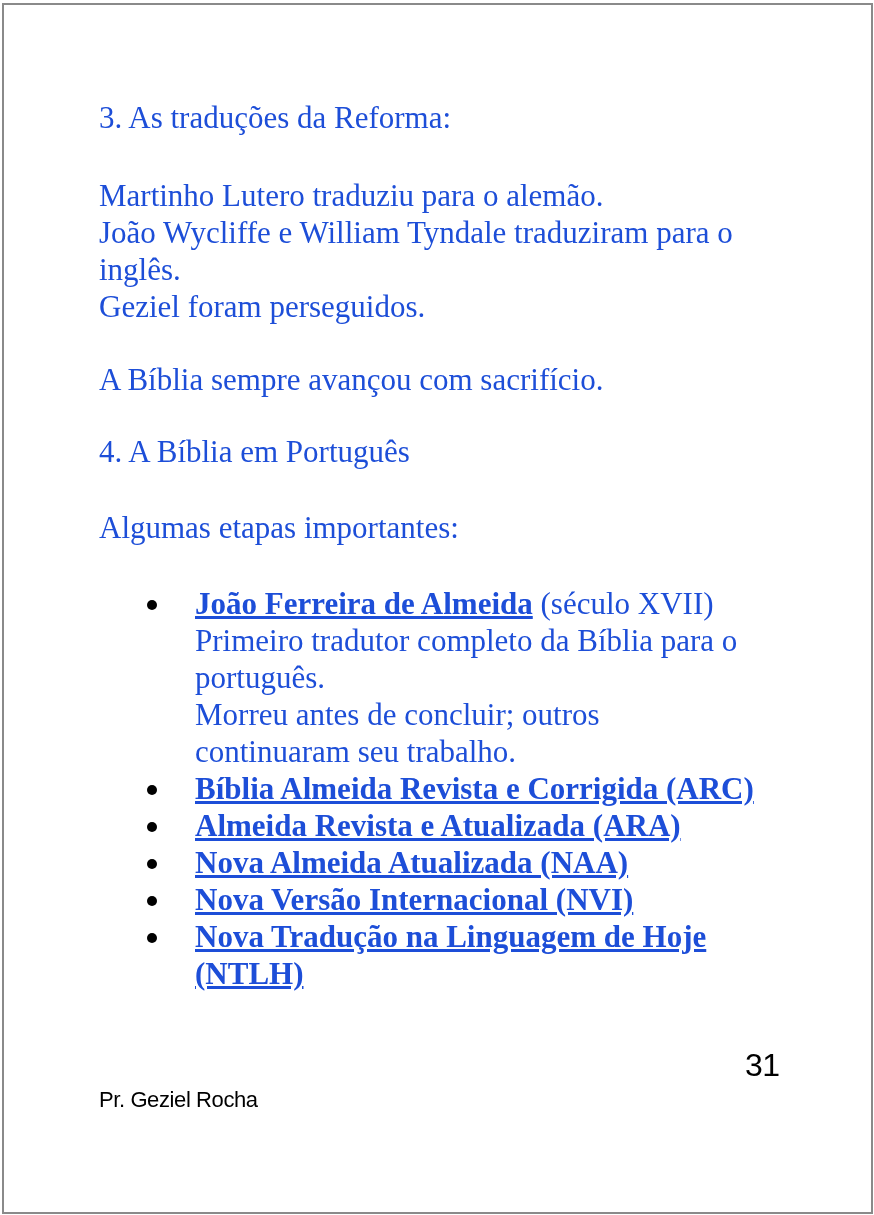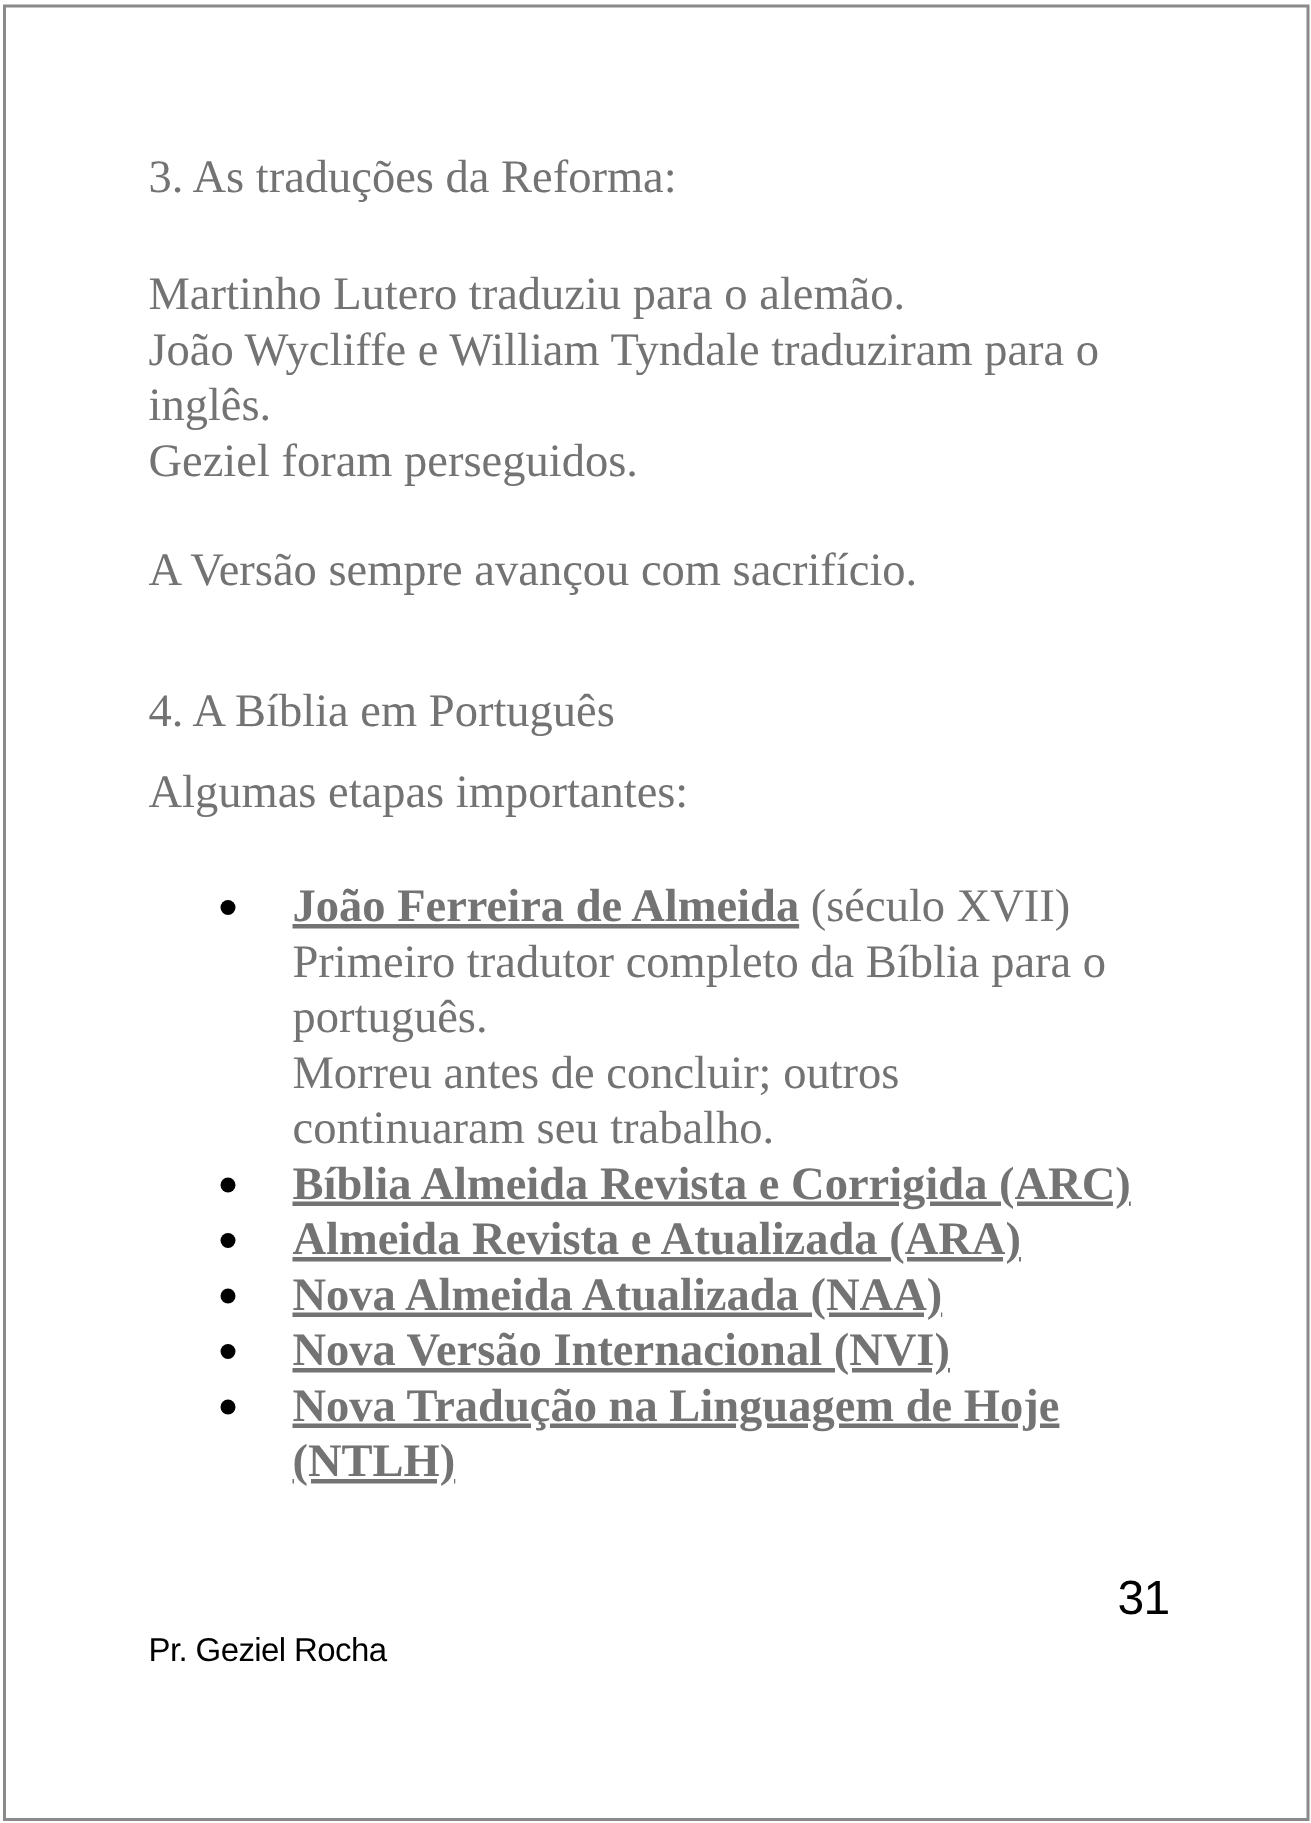--- a/index.html
+++ b/index.html
@@ -2,21 +2,21 @@
 <html><head>
 <meta charset="utf-8">
 <style>
   html, body { margin: 0; padding: 0; background: #ffffff; }
   body { width: 874px; height: 1215px; position: relative; overflow: hidden; }
   .page {
     position: absolute; left: 2px; top: 3px; width: 867px; height: 1207px;
     border: 2px solid #8a8a8a; border-top-width: 2px; background: #ffffff;
     box-sizing: content-box;
   }
-  .serif { font-family: "Liberation Serif", "DejaVu Serif", serif; font-size: 31px; line-height: 37px; color: #737373; }
+  .serif { font-family: "Liberation Serif", "DejaVu Serif", serif; font-size: 31px; line-height: 37px; color: #1d4ed8; }
   .block { position: absolute; left: 99px; margin: 0; white-space: nowrap; }
   .line { display: block; height: 37px; }
   ul.list { position: absolute; left: 99px; top: 585px; margin: 0; padding: 0; list-style: none; width: 680px; }
   ul.list li { position: relative; padding-left: 96px; }
   ul.list li .bullet {
     position: absolute; left: 48px; top: 15px; width: 10px; height: 10px; border-radius: 50%; background: #000;
   }
   .b { font-weight: bold; text-decoration: underline; }
   .sans { font-family: "Liberation Sans", "DejaVu Sans", sans-serif; color: #000; }
   .page-number { position: absolute; left: 745px; top: 1050px; font-size: 32px; line-height: 30px; letter-spacing: -0.5px; }
@@ -29,23 +29,23 @@
 
 <h2 class="block serif" style="top:99px;font-weight:normal;font-size:31px;">3. As traduções da Reforma:</h2>
 
 <div class="block serif" style="top:177px;">
   <span class="line">Martinho Lutero traduziu para o alemão.</span>
   <span class="line">João Wycliffe e William Tyndale traduziram para o</span>
   <span class="line">inglês.</span>
   <span class="line">Geziel foram perseguidos.</span>
 </div>
 
-<p class="block serif" style="top:361px;">A Versão sempre avançou com sacrifício.</p>
+<p class="block serif" style="top:361px;">A Bíblia sempre avançou com sacrifício.</p>
 
-<h2 class="block serif" style="top:455px;font-weight:normal;font-size:31px;">4. A Bíblia em Português</h2>
+<h2 class="block serif" style="top:433px;font-weight:normal;font-size:31px;">4. A Bíblia em Português</h2>
 
 <p class="block serif" style="top:509px;">Algumas etapas importantes:</p>
 
 <ul class="list serif">
   <li>
     <span class="bullet"></span>
     <span class="line"><span class="b">João Ferreira de Almeida</span><span> (século XVII)</span></span>
     <span class="line">Primeiro tradutor completo da Bíblia para o</span>
     <span class="line">português.</span>
     <span class="line">Morreu antes de concluir; outros</span>

